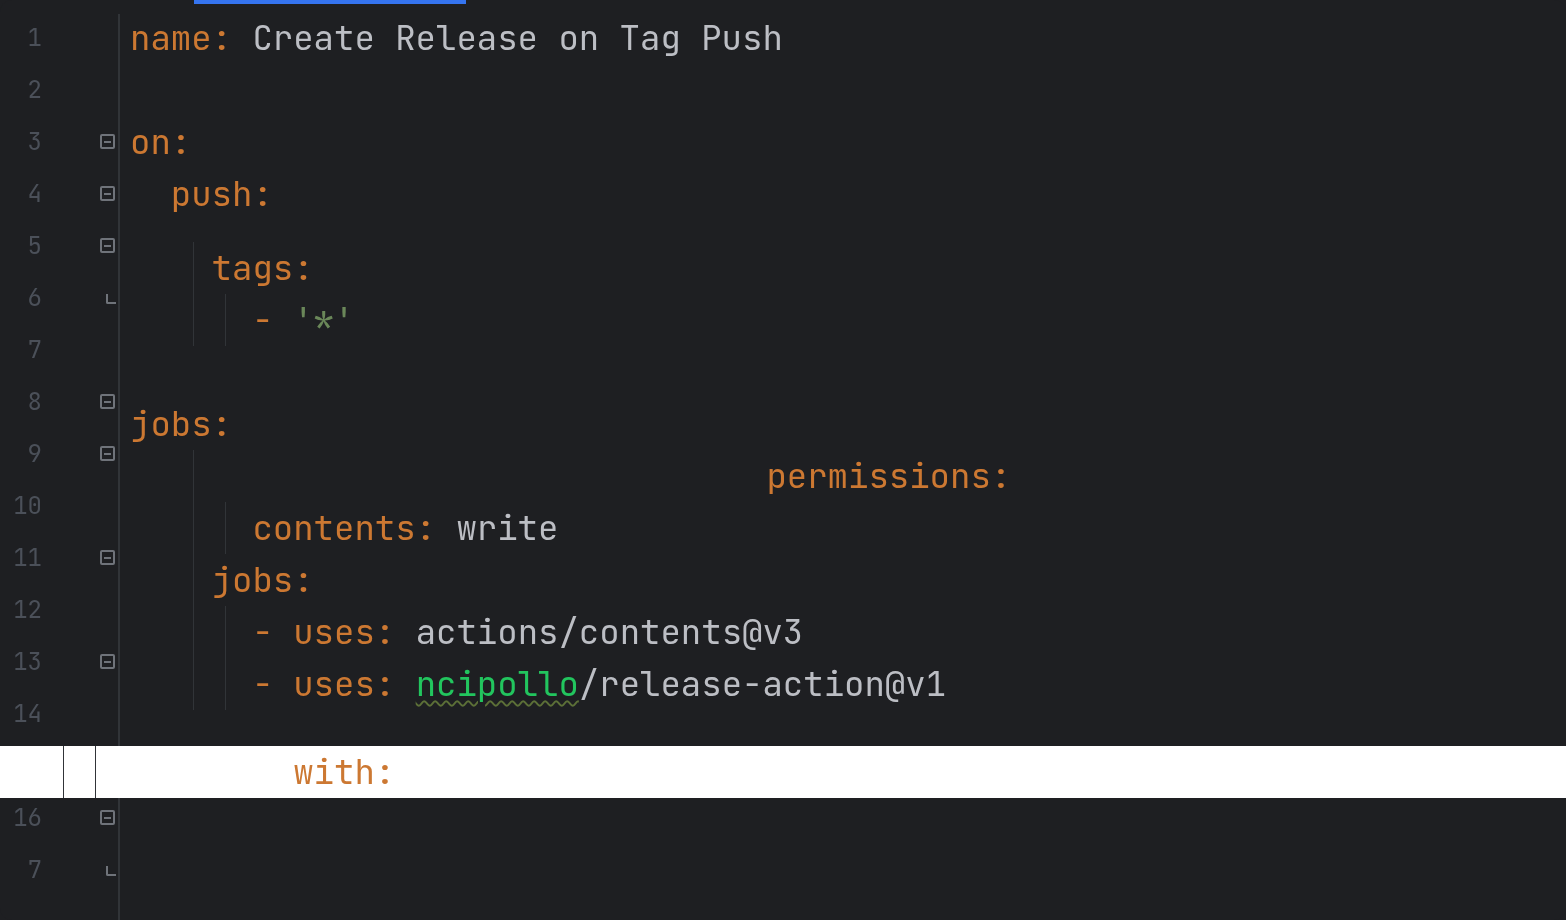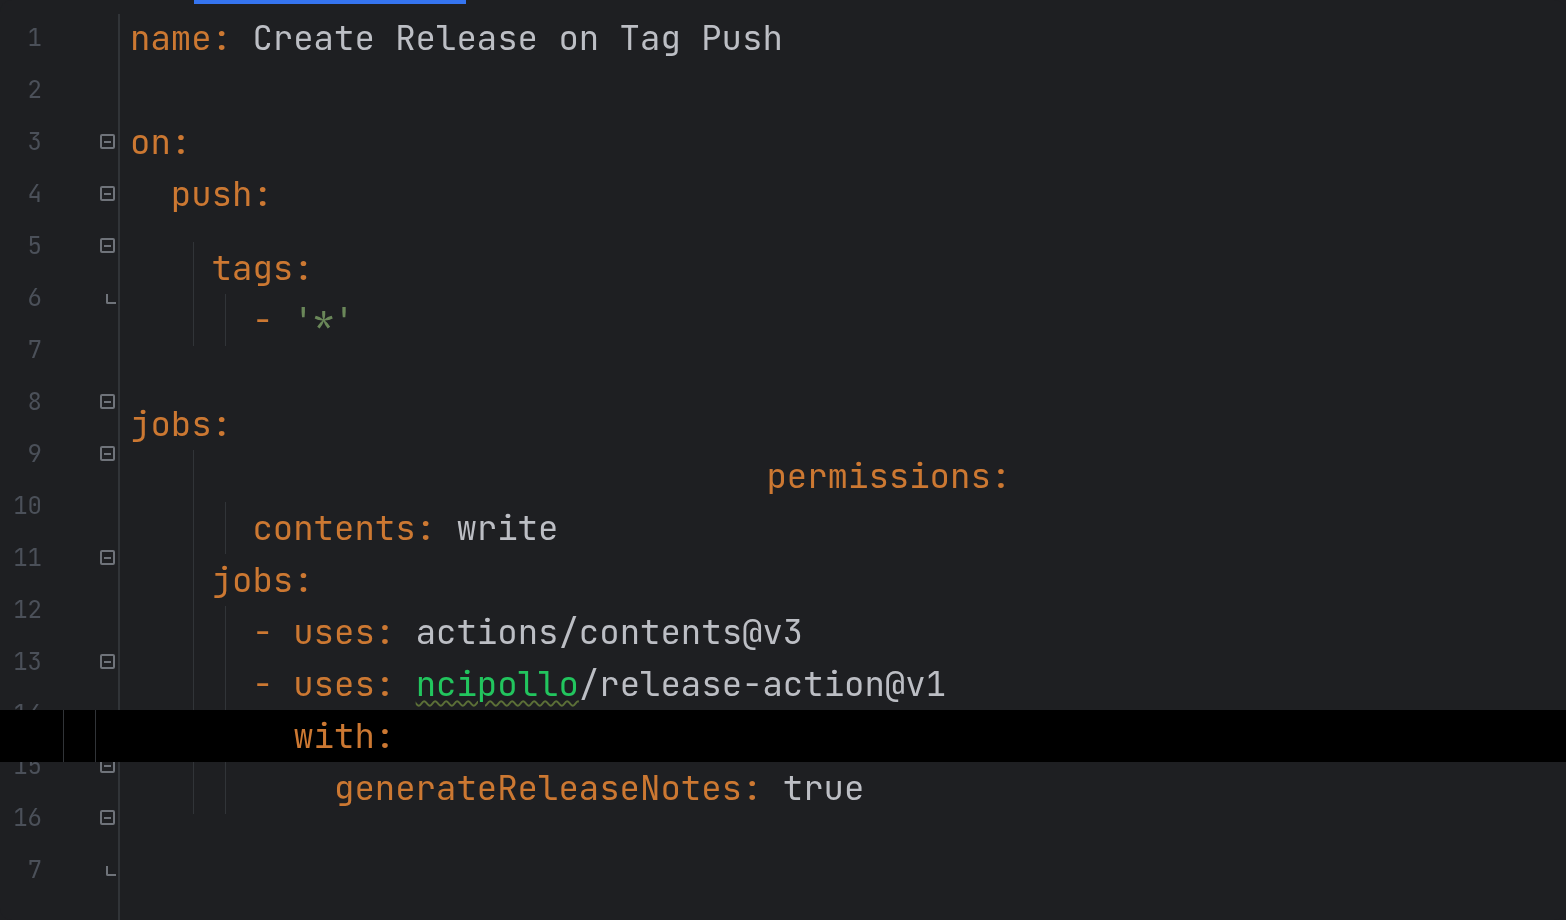--- a/index.html
+++ b/index.html
@@ -97,23 +97,24 @@
     padding-top: 12px;
     font-size: 34px;
   }
   .code-line {
     height: 52px;
     line-height: 52px;
     white-space: pre;
     color: #bcbec4;
   }
   .code-line.current {
-    background: #000000;
+    background: #ffffff;
     margin-left: -130px;
     padding-left: 130px;
+    margin-top: 36px;
   }
   .tok-key    { color: #cc7832; }
   .tok-colon  { color: #cc7832; }
   .tok-plain  { color: #bcbec4; }
   .tok-string { color: #6a8759; }
   .tok-marker { color: #cc7832; }
   .tok-warn   { color: #22c55e; text-decoration: underline wavy #5c7037; text-decoration-thickness:1.5px; text-underline-offset:4px;}
 
   .indent-guide {
     position: absolute;
@@ -199,15 +200,14 @@
       <div class="code-line" style="position: relative; margin-top: 22px;"><span class="tok-plain">    </span><span class="tok-key">tags</span><span class="tok-colon">:</span><div class="indent-guide" style="left: 63.4px;"></div></div>
       <div class="code-line" style="position: relative;"><span class="tok-plain">      </span><span class="tok-marker">- </span><span class="tok-string">'*'</span><div class="indent-guide" style="left: 63.4px;"></div><div class="indent-guide" style="left: 95.1px;"></div></div>
       <div class="code-line" style="position: relative;"></div>
       <div class="code-line" style="position: relative;"><span class="tok-key">jobs</span><span class="tok-colon">:</span></div>
       <div class="code-line" style="position: relative; text-align: center;"><span class="tok-plain">    </span><span class="tok-key">permissions</span><span class="tok-colon">:</span><div class="indent-guide" style="left: 63.4px;"></div></div>
       <div class="code-line" style="position: relative;"><span class="tok-plain">      </span><span class="tok-key">contents</span><span class="tok-colon">:</span><span class="tok-plain"> write</span><div class="indent-guide" style="left: 63.4px;"></div><div class="indent-guide" style="left: 95.1px;"></div></div>
       <div class="code-line" style="position: relative;"><span class="tok-plain">    </span><span class="tok-key">jobs</span><span class="tok-colon">:</span><div class="indent-guide" style="left: 63.4px;"></div></div>
       <div class="code-line" style="position: relative;"><span class="tok-plain">      </span><span class="tok-marker">- </span><span class="tok-key">uses</span><span class="tok-colon">:</span><span class="tok-plain"> actions/contents@v3</span><div class="indent-guide" style="left: 63.4px;"></div><div class="indent-guide" style="left: 95.1px;"></div></div>
       <div class="code-line" style="position: relative;"><span class="tok-plain">      </span><span class="tok-marker">- </span><span class="tok-key">uses</span><span class="tok-colon">:</span><span class="tok-plain"> </span><span class="tok-warn">ncipollo</span><span class="tok-plain">/release-action@v1</span><div class="indent-guide" style="left: 63.4px;"></div><div class="indent-guide" style="left: 95.1px;"></div></div>
       <div class="code-line current" style="position: relative;"><span class="tok-plain">        </span><span class="tok-key">with</span><span class="tok-colon">:</span><div class="indent-guide" style="left: 63.4px;"></div><div class="indent-guide" style="left: 95.1px;"></div></div>
-      <div class="code-line" style="position: relative;"><span class="tok-plain">          </span><span class="tok-key">generateReleaseNotes</span><span class="tok-colon">:</span><span class="tok-plain"> true</span><div class="indent-guide" style="left: 63.4px;"></div><div class="indent-guide" style="left: 95.1px;"></div></div>
     </div>
 </div>
 
 </body></html>

